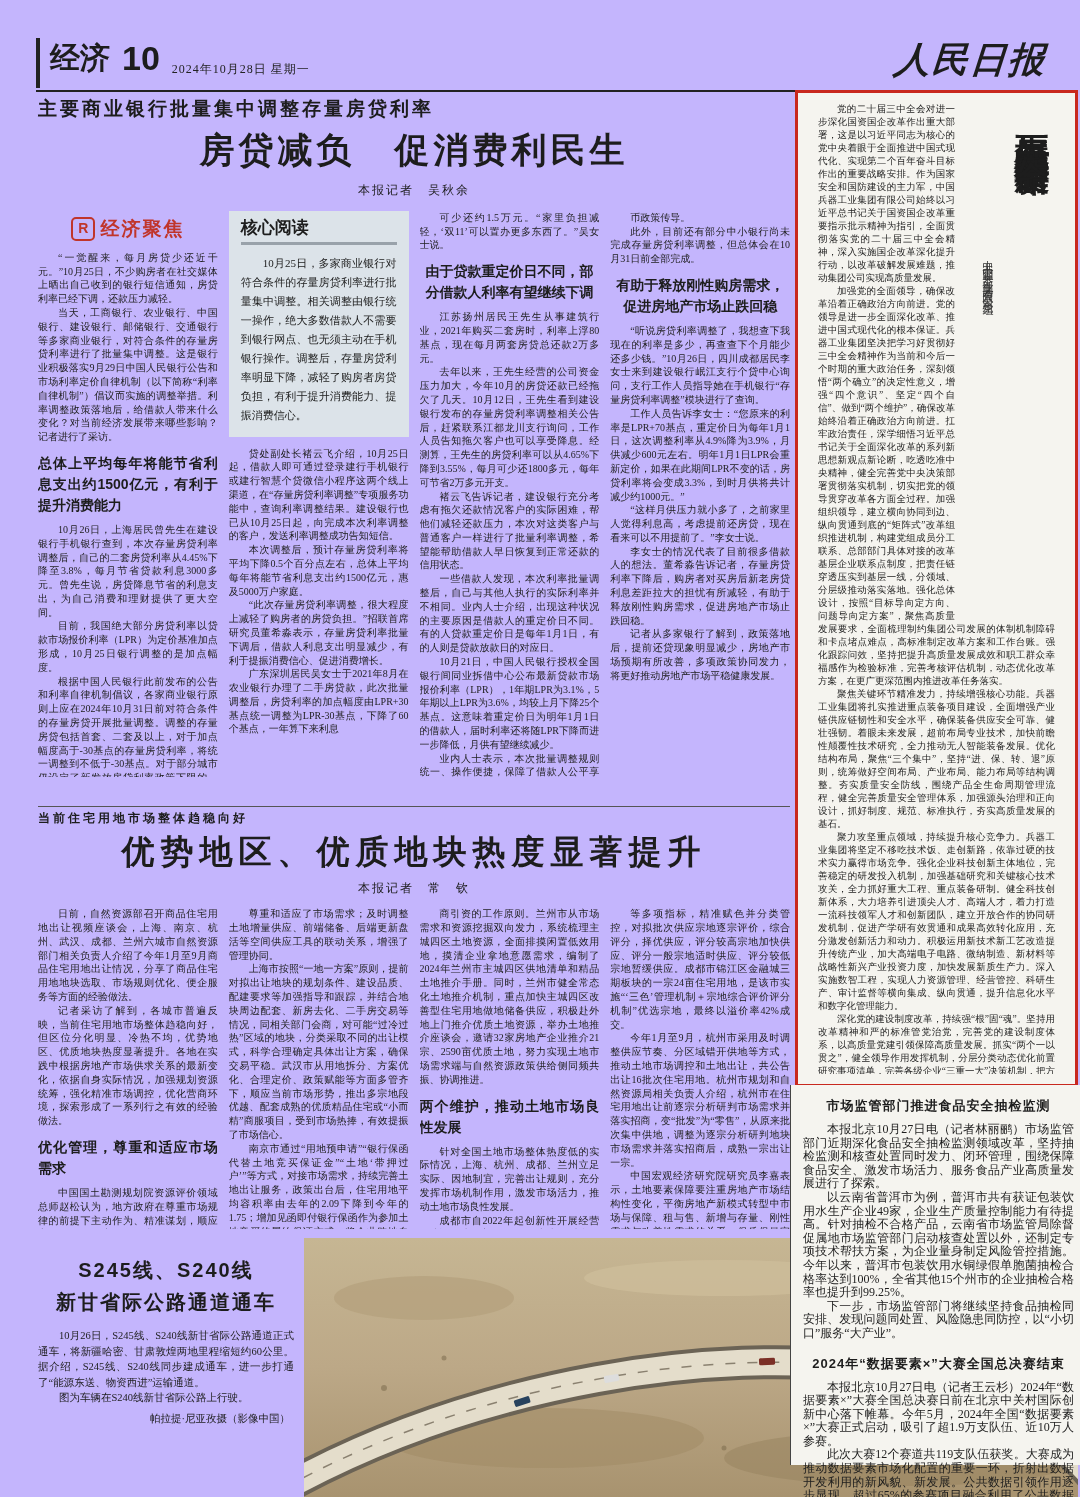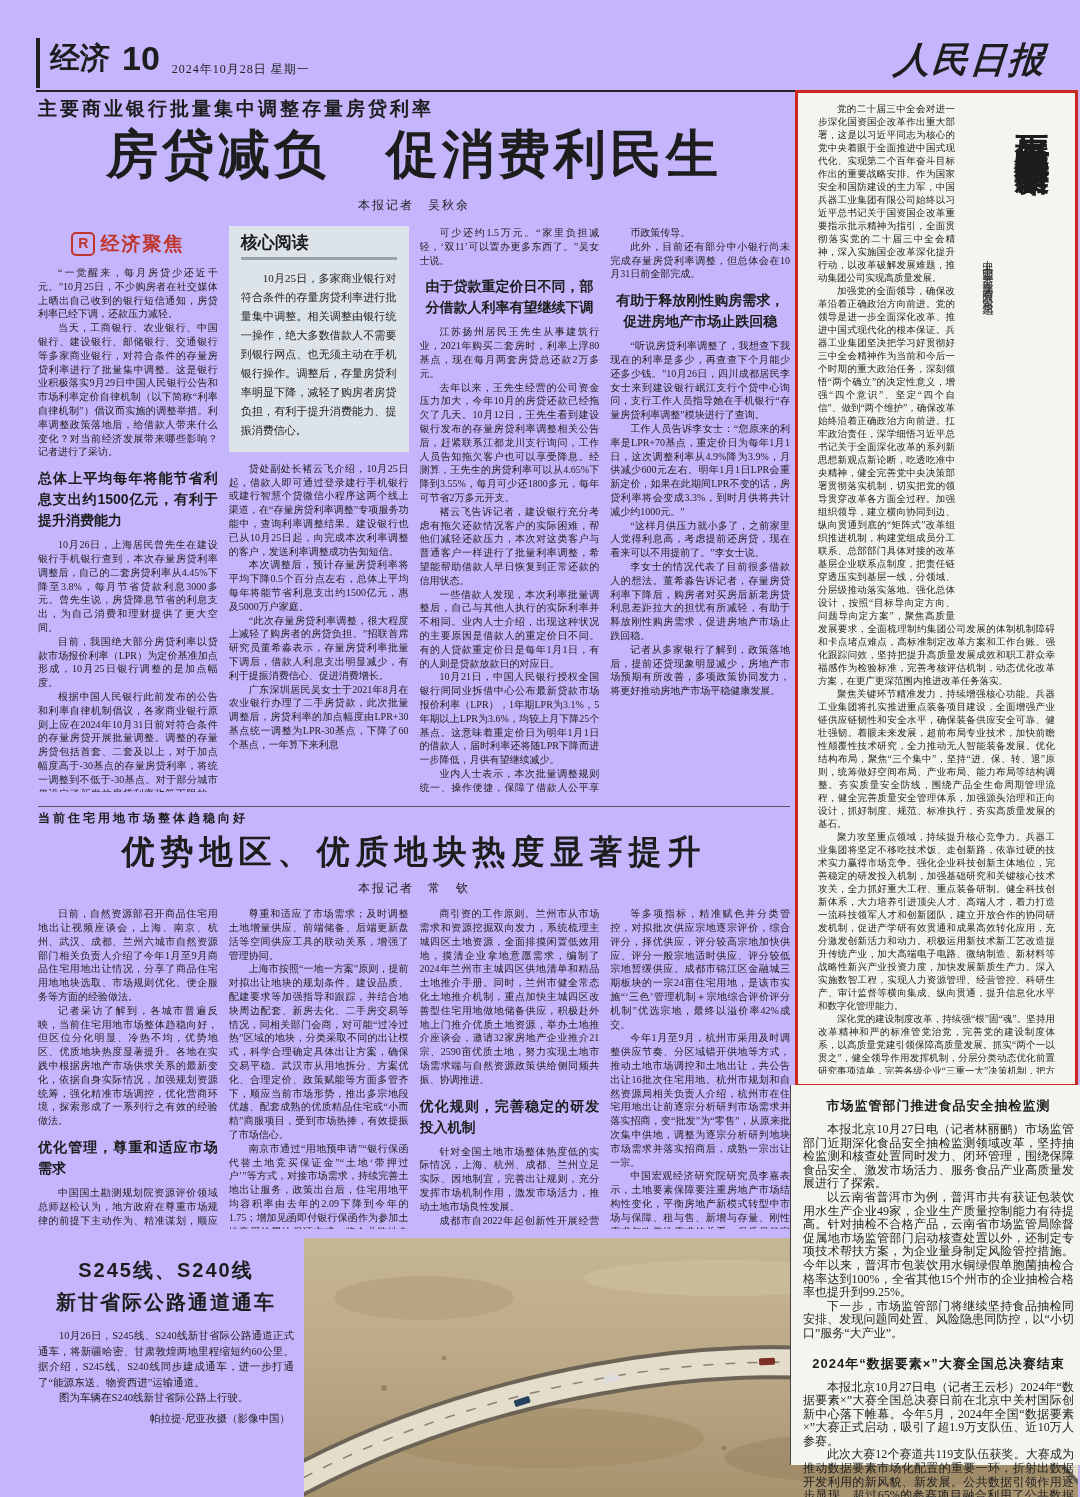--- a/index.html
+++ b/index.html
@@ -9,22 +9,22 @@
   .hdr{position:absolute;left:36px;top:38px;right:34px;height:52px;border-bottom:2px solid #222;}
   .hdr-left{position:absolute;left:0;top:0;border-left:4px solid #222;padding-left:10px;height:50px;
             display:flex;align-items:flex-start;gap:12px;}
   .sec-name{font-family:"Liberation Sans","DejaVu Sans",sans-serif;font-weight:900;font-size:30px;line-height:40px;}
   .page-no{font-family:"Liberation Sans","DejaVu Sans",sans-serif;font-weight:700;font-size:34px;line-height:40px;}
   .pg-date{font-size:12px;line-height:14px;margin-top:24px;color:#222;letter-spacing:1px;}
   .masthead{position:absolute;right:0;top:-2px;font-weight:900;font-size:36px;font-style:italic;
             letter-spacing:2px;transform:skewX(-4deg);}
   
   .kicker{text-align:left;font-family:"Liberation Sans","DejaVu Sans",sans-serif;font-weight:700;font-size:19px;letter-spacing:3px;}
-  .headline{text-align:center;font-family:"Liberation Sans","DejaVu Sans",sans-serif;font-weight:900;font-size:52px;
-            line-height:1.25;letter-spacing:4px;margin-top:0;}
+  .headline{text-align:center;font-family:"Liberation Sans","DejaVu Sans",sans-serif;font-weight:900;font-size:35px;
+            line-height:1.25;letter-spacing:4px;margin-top:6px;}
   .byline{text-align:center;font-size:12px;margin:10px 0 12px;letter-spacing:2px;}
   .cols{display:flex;gap:11px;overflow:hidden;}
   .col{overflow:hidden;font-size:10px;line-height:13.8px;text-align:justify;}
   .col p,.rp-art p,.bq-text p,.road-body p{margin:0;text-indent:2em;text-align:justify;}
   .subhead{font-family:"Liberation Sans","DejaVu Sans",sans-serif;font-weight:700;font-size:14px;
            line-height:1.5;margin:9px 0 7px;text-align:justify;}
   .subhead.centered{text-align:center;}
   
   .art-mortgage{position:absolute;left:38px;top:96px;width:752px;height:708px;}
   .art-mortgage .cols{height:566px;}
@@ -185,21 +185,21 @@
         <div>
             <p>尊重和适应了市场需求；及时调整土地增量供应、前端储备、后端更新盘活等空间供应工具的联动关系，增强了管理协同。</p>
             <p>上海市按照“一地一方案”原则，提前对拟出让地块的规划条件、建设品质、配建要求等加强指导和跟踪，并结合地块周边配套、新房去化、二手房交易等情况，同相关部门会商，对可能“过冷过热”区域的地块，分类采取不同的出让模式，科学合理确定具体出让方案，确保交易平稳。武汉市从用地拆分、方案优化、合理定价、政策赋能等方面多管齐下，顺应当前市场形势，推出多宗地段优越、配套成熟的优质精品住宅或“小而精”商服项目，受到市场热捧，有效提振了市场信心。</p>
             <p>南京市通过“用地预申请”“银行保函代替土地竞买保证金”“土地‘带押过户’”等方式，对接市场需求，持续完善土地出让服务，政策出台后，住宅用地平均容积率由去年的2.09下降到今年的1.75；增加见函即付银行保函作为参加土地竞买的履约保证方式，将企业购地自有资金审查由前置改为竞得后审查，竞买保证金在土地成交当天即可退还，减轻企业资金压力。</p>
           </div>
       </div>
       <div class="col">
         <div>
             <p>商引资的工作原则。兰州市从市场需求和资源挖掘双向发力，系统梳理主城四区土地资源，全面排摸闲置低效用地，摸清企业拿地意愿需求，编制了2024年兰州市主城四区供地清单和精品土地推介手册。同时，兰州市健全常态化土地推介机制，重点加快主城四区改善型住宅用地做地储备供应，积极赴外地上门推介优质土地资源，举办土地推介座谈会，邀请32家房地产企业推介21宗、2590亩优质土地，努力实现土地市场需求端与自然资源政策供给侧同频共振、协调推进。</p>
           </div>
-        <div class="subhead">优化规则，完善稳定的研发投入机制</div>
+        <div class="subhead">两个维护，推动土地市场良性发展</div>
         <div>
             <p>针对全国土地市场整体热度低的实际情况，上海、杭州、成都、兰州立足实际、因地制宜，完善出让规则，充分发挥市场机制作用，激发市场活力，推动土地市场良性发展。</p>
             <p>成都市自2022年起创新性开展经营性建设用地供应“三色”管理机制，结合各县（市、区）近5年土地供应情况、已供项目开工率、批而未供和闲置土地处置情况、存量住宅及商业用地规模、商品住宅销售周期及存量规模</p>
           </div>
       </div>
       <div class="col">
         <div>
             <p>等多项指标，精准赋色并分类管控，对拟批次供应宗地逐宗评价，综合评分，择优供应，评分较高宗地加快供应、评分一般宗地适时供应、评分较低宗地暂缓供应。成都市锦江区金融城三期板块的一宗24亩住宅用地，是该市实施“‘三色’管理机制＋宗地综合评价评分机制”优选宗地，最终以溢价率42%成交。</p>
             <p>今年1月至9月，杭州市采用及时调整供应节奏、分区域错开供地等方式，推动土地市场调控和土地出让，共公告出让16批次住宅用地。杭州市规划和自然资源局相关负责人介绍，杭州市在住宅用地出让前逐宗分析研判市场需求并落实招商，变“批发”为“零售”，从原来批次集中供地，调整为逐宗分析研判地块市场需求并落实招商后，成熟一宗出让一宗。</p>
             <p>中国宏观经济研究院研究员李嘉表示，土地要素保障要注重房地产市场结构性变化，平衡房地产新模式转型中市场与保障、租与售、新增与存量、刚性需求与改善性需求的关系，保质保量完成用地要素保障。中国农业大学教授朱道林认为，房地产市场调控要引导市场健康、安全、稳定地发展，市场交易规则应从推动供求平衡、价格平稳、防止空置闲置角度，不断优化完善。</p>

